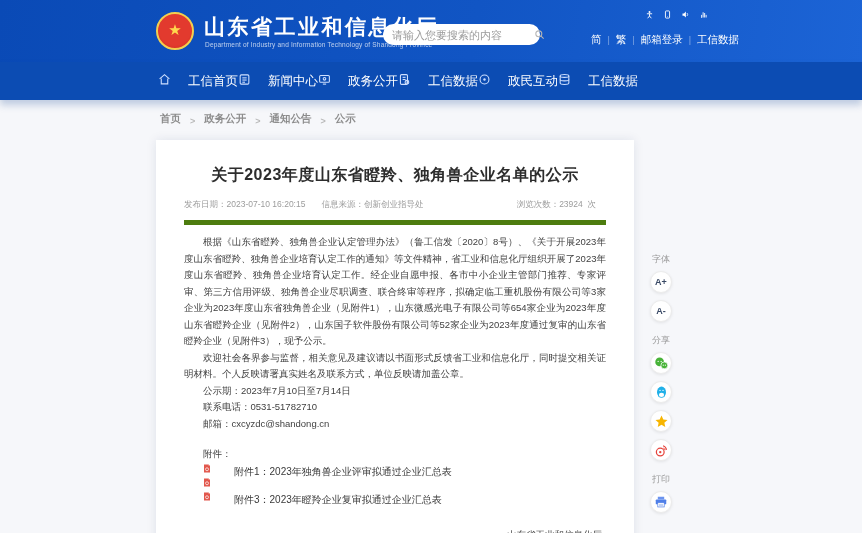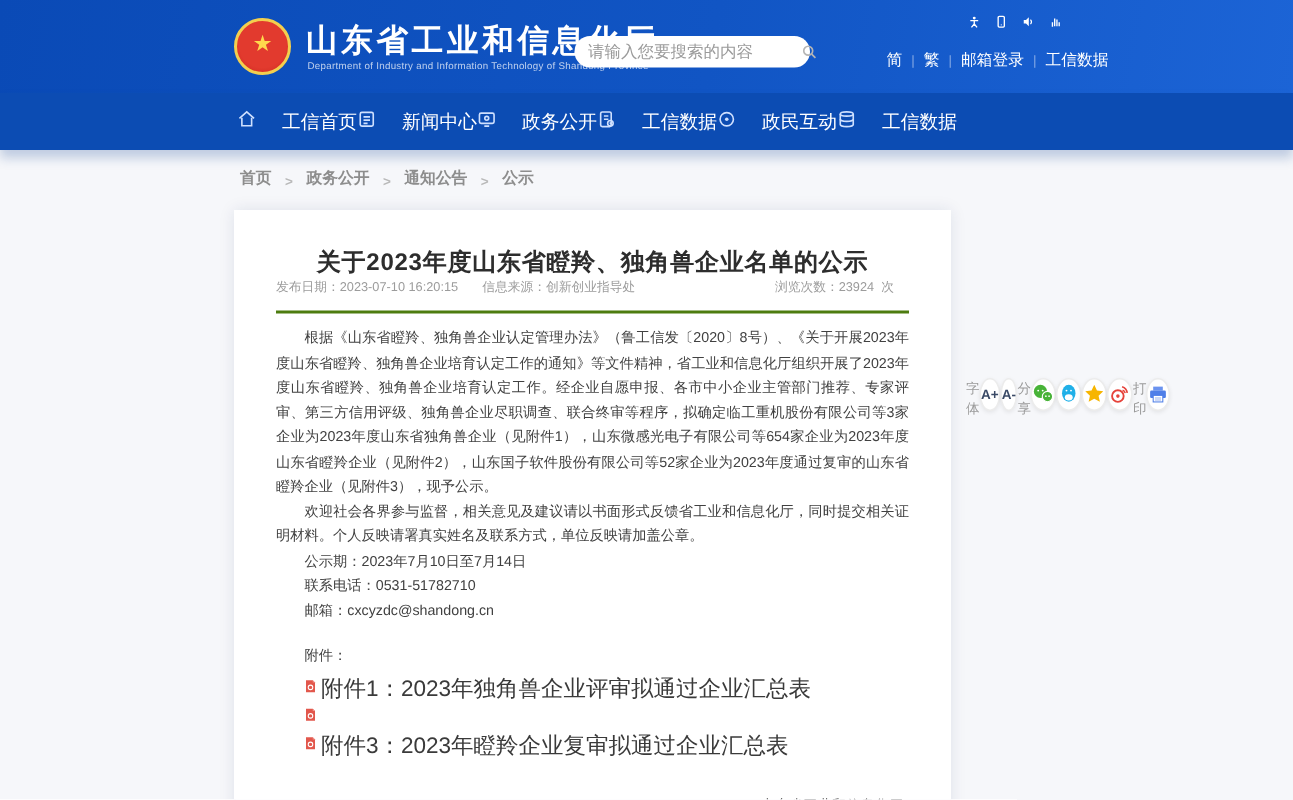--- a/index.html
+++ b/index.html
@@ -41,37 +41,37 @@
   .breadcrumb { position:absolute; top:112px; left:160px; display:flex; align-items:flex-end;
                 font-size:10.5px; color:#8d8d8d;font-weight:bold; }
   .breadcrumb .bc { cursor:pointer; }
   .breadcrumb .bc-sep { color:#b9b9b9; margin:0 9px; font-size:9px; }
 
   
   .card { position:absolute; left:156px; top:140px; width:478px; height:502px; background:#fff;
           box-shadow:0 0 10px rgba(20,40,90,.10); padding:0 28px; }
   .article-title { margin-top:25px; text-align:center; font-size:16px; font-weight:bold;
                    color:#2d2d2d; letter-spacing:.5px; }
-  .meta { display:flex; align-items:center; font-size:8.5px; color:#9c9c9c;
-          padding-bottom:9px; border-bottom:2px solid #4d7c0f; }
+  .meta { display:flex; align-items:center; margin-top:13px; font-size:8.5px; color:#9c9c9c;
+          padding-bottom:9px; border-bottom:5px solid #4d7c0f; }
   .meta .m-item { margin-right:16px; }
   .meta .m-right { margin-left:auto; margin-right:10px; }
   .body-text { margin-top:9px; font-size:9.5px; color:#414141; line-height:1.74; text-align:justify; }
   .body-text p { text-indent:2em; }
   .info-line { font-size:9.5px; color:#414141; line-height:1.74; text-indent:2em; }
   .attach-label { margin-top:13px; margin-left:19px; font-size:9.5px; color:#414141; line-height:1.8; }
-  .attach-item { margin-left:19px; font-size:15px; color:#3a3a3a; line-height:1.9; cursor:pointer;
-                 display:flex; align-items:center; }
+  .attach-item { margin-left:19px; font-size:10px; color:#3a3a3a; line-height:1.9; cursor:pointer;
+                 display:flex; align-items:center;gap:20px; }
   .attach-item svg { margin-right:3px; position:relative; top:-3px; }
   .sig { margin-top:16px; text-align:right; padding-right:4px; font-size:9.5px; color:#3c3c3c;
          line-height:2.15; }
 
   
   .side-bar { position:absolute; left:644px; top:248px; width:34px; display:flex;
-              flex-direction:row; align-items:center; }
+              flex-direction:column; align-items:center; }
   .side-label { font-size:9px; color:#9a9a9a; margin:5px 0 5px; }
   .circle-btn { width:22px; height:22px; border-radius:50%; background:#fff; border:1px solid #ececec;
                 box-shadow:0 1px 3px rgba(0,0,0,.08); display:flex; align-items:center;
                 justify-content:center; margin-bottom:7px; cursor:pointer;
                 font-size:9px; font-weight:bold; color:#3a4a66; }
 </style>
 </head>
 <body>
 
 <div class="screen">

